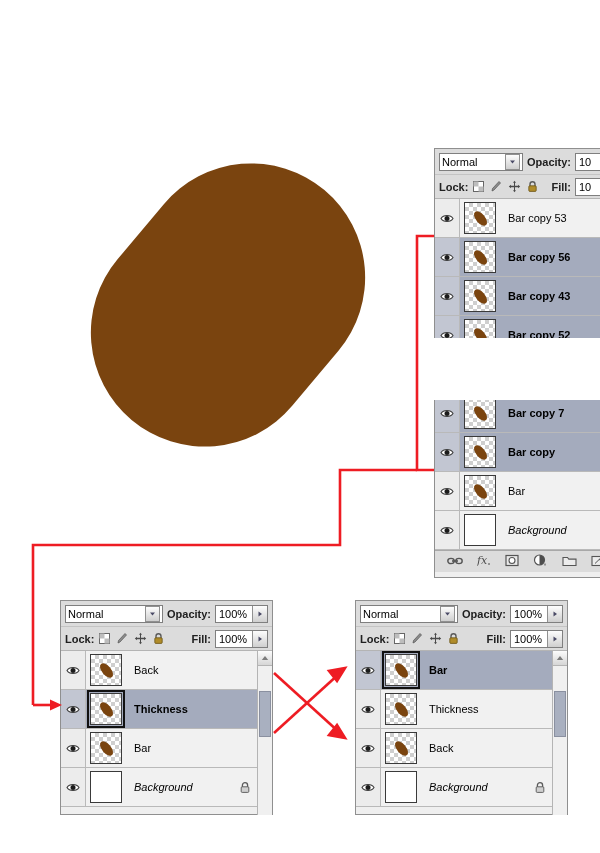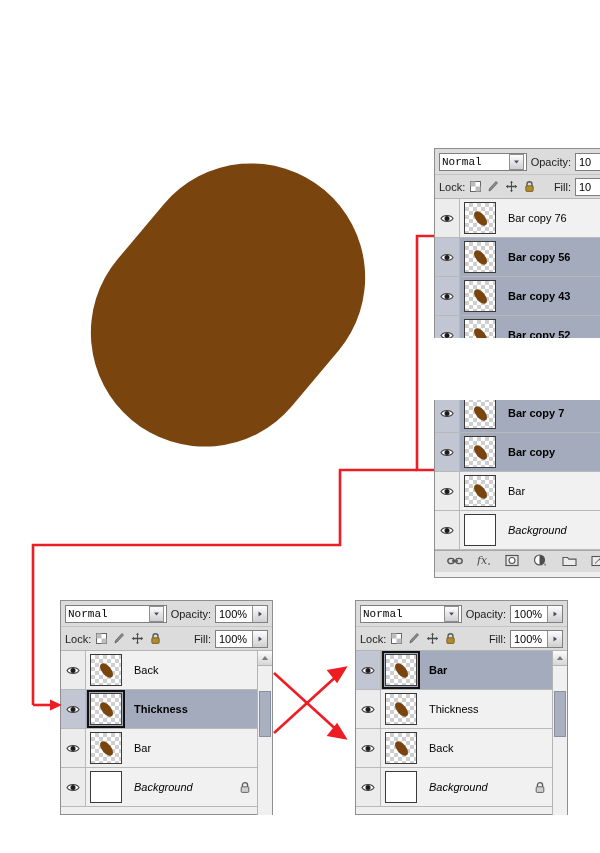--- a/index.html
+++ b/index.html
@@ -38,31 +38,31 @@
     position:relative;
     height:18px;
     background:#fff;
     border:1px solid #7f7f7f;
     box-sizing:border-box;
     display:flex;align-items:center;
     padding:0 2px;
     font-size:11px;
     line-height:16px;
   }
-  .blend-select .bs-label{flex:1;white-space:nowrap;overflow:hidden;font-family:Liberation Mono, monospace;}
+  .blend-select .bs-label{flex:1;white-space:nowrap;overflow:hidden;}
   .bs-arrow{
     width:15px;height:16px;
     background:linear-gradient(#fdfdfd,#cfcfcf);
     border:1px solid #909090;
     box-sizing:border-box;
     display:flex;align-items:center;justify-content:center;
     flex:0 0 auto;
   }
   .bs-arrow svg{display:block;}
-  .lbl{white-space:nowrap;font-size:11px;color:#202020;}
+  .lbl{white-space:nowrap;font-size:11px;color:#202020;font-weight:bold;}
   .numfield{
     display:flex;align-items:center;height:18px;
     border:1px solid #7f7f7f;background:#fff;box-sizing:border-box;
   }
   .numfield .nv{
     padding:0 3px;font-size:11px;line-height:16px;white-space:nowrap;
     min-width:30px;text-align:left;
   }
   .nf-arrow{
     width:14px;height:16px;
@@ -230,21 +230,21 @@
           <svg width="14" height="11" viewBox="0 0 14 11">
             <path d="M1 5.5 C3.5 1.5 10.5 1.5 13 5.5 C10.5 9.5 3.5 9.5 1 5.5 Z" fill="#fff" stroke="#3b3b3b" stroke-width="1.1"></path>
             <circle cx="7" cy="5.5" r="2.5" fill="#1b1b1b"></circle>
           </svg>
         </div>
         <div class="thumb-cell">
           <div class="thumb">
             <div class="blob"></div>
           </div>
         </div>
-        <div class="layer-name">Bar copy 76</div>
+        <div class="layer-name">Bar copy 53</div>
         <div class="lock-cell"></div>
       </div>
       <div class="layer-row sel" style="height: 39px;">
         <div class="eye-cell">
           <svg width="14" height="11" viewBox="0 0 14 11">
             <path d="M1 5.5 C3.5 1.5 10.5 1.5 13 5.5 C10.5 9.5 3.5 9.5 1 5.5 Z" fill="#fff" stroke="#3b3b3b" stroke-width="1.1"></path>
             <circle cx="7" cy="5.5" r="2.5" fill="#1b1b1b"></circle>
           </svg>
         </div>
         <div class="thumb-cell">

